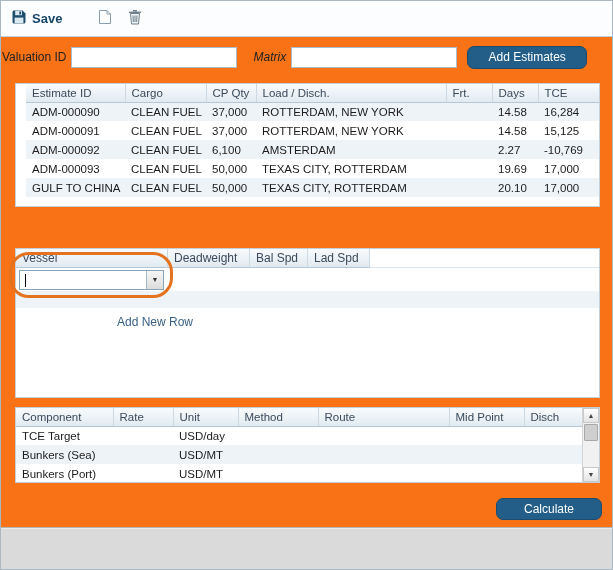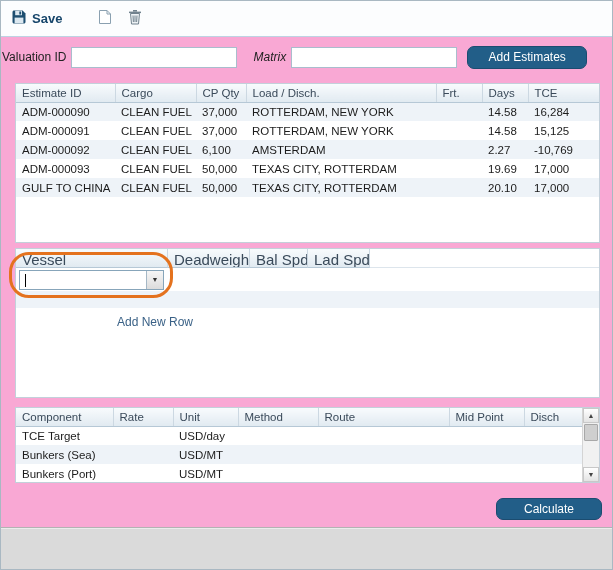--- a/index.html
+++ b/index.html
@@ -2,21 +2,21 @@
 <html><head>
 <meta charset="utf-8">
 <style>
   * { box-sizing: border-box; margin: 0; padding: 0; }
   html, body { background: #ffffff; }
   body { font-family: "Liberation Sans", sans-serif; }
 
   .window {
     position: relative;
     width: 613px; height: 570px;
-    background: #f9a8d4;
+    background: #f97316;
     border: 1px solid #a9b8c2;
     overflow: hidden;
   }
 
   
   .toolbar {
     position: absolute; top: 0; left: 0; right: 0; height: 36px;
     background: #fcfdfe;
     border-bottom: 1px solid #bdd3e3;
     display: flex; align-items: center;
@@ -58,30 +58,30 @@
     white-space: nowrap; overflow: hidden;
   }
   .grid th:last-child { border-right: none; }
   .grid td {
     font-size: 11.5px; color: #1c1c1c; padding: 1px 6px; height: 19px;
     white-space: nowrap; overflow: hidden;
   }
   .grid .num { }
   tr.alt { background: #eef3f8; }
 
-  .estimates-box { top: 82px; height: 160px; }
+  .estimates-box { top: 82px; height: 124px; padding-left: 10px; }
   .vessel-box    { top: 247px; height: 150px; }
   .components-box{ top: 406px; height: 76px; }
 
   
   .vessel-header { display: flex; height: 19px; }
   .vh-cell {
     background: linear-gradient(#f8fbfd, #e1eaf1);
     border-right: 1px solid #ccd8e2; border-bottom: 1px solid #b6c8d6;
-    font-size: 15px; color: #3a4a5a; padding: 2px 6px;
+    font-size: 12px; color: #3a4a5a; padding: 2px 6px;
     white-space: nowrap; overflow: hidden;
   }
   .vh-fill { flex: 1; border-bottom: 1px solid #dde5ec; background: #fff; }
   .combo-row { height: 23px; display: flex; align-items: center; padding-left: 3px; background: #fff; }
   .combobox {
     position: relative; width: 145px; height: 20px;
     border: 1px solid #87a5ba; background: #fff; display: flex;
   }
   .combobox input {
     flex: 1; border: none; outline: none; min-width: 0;

